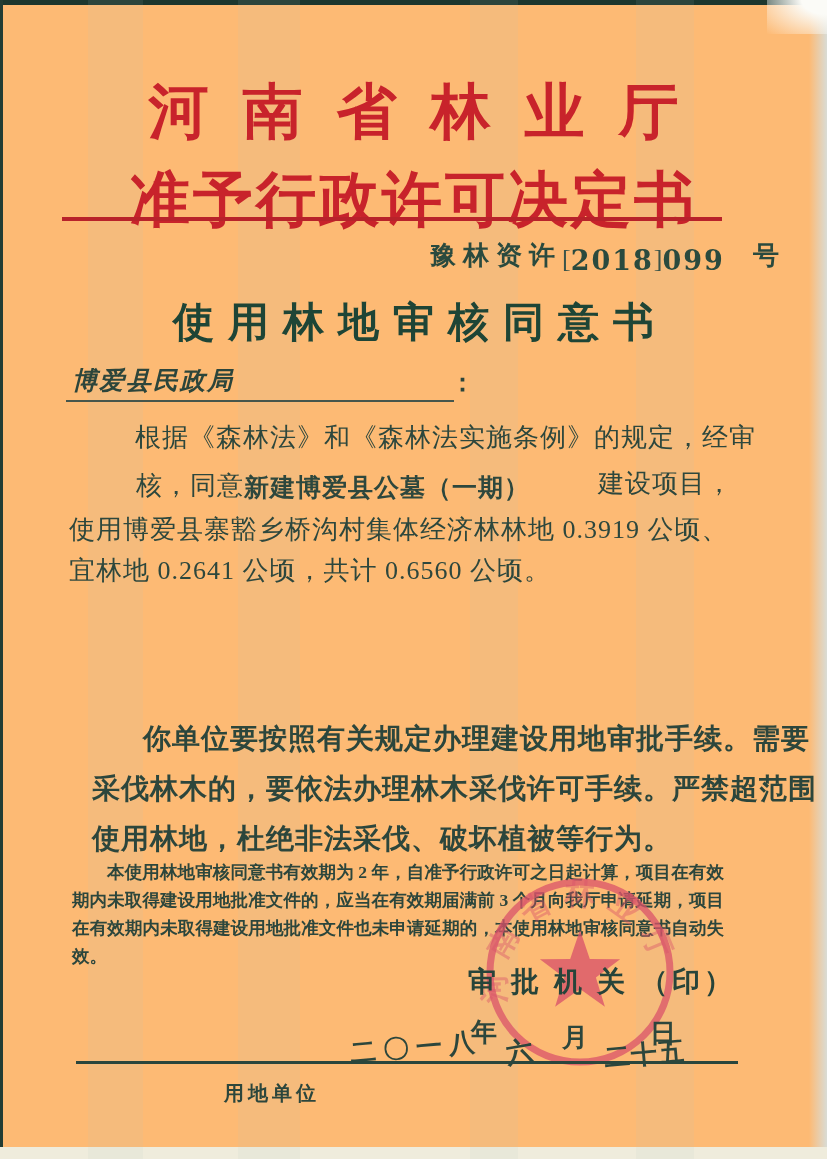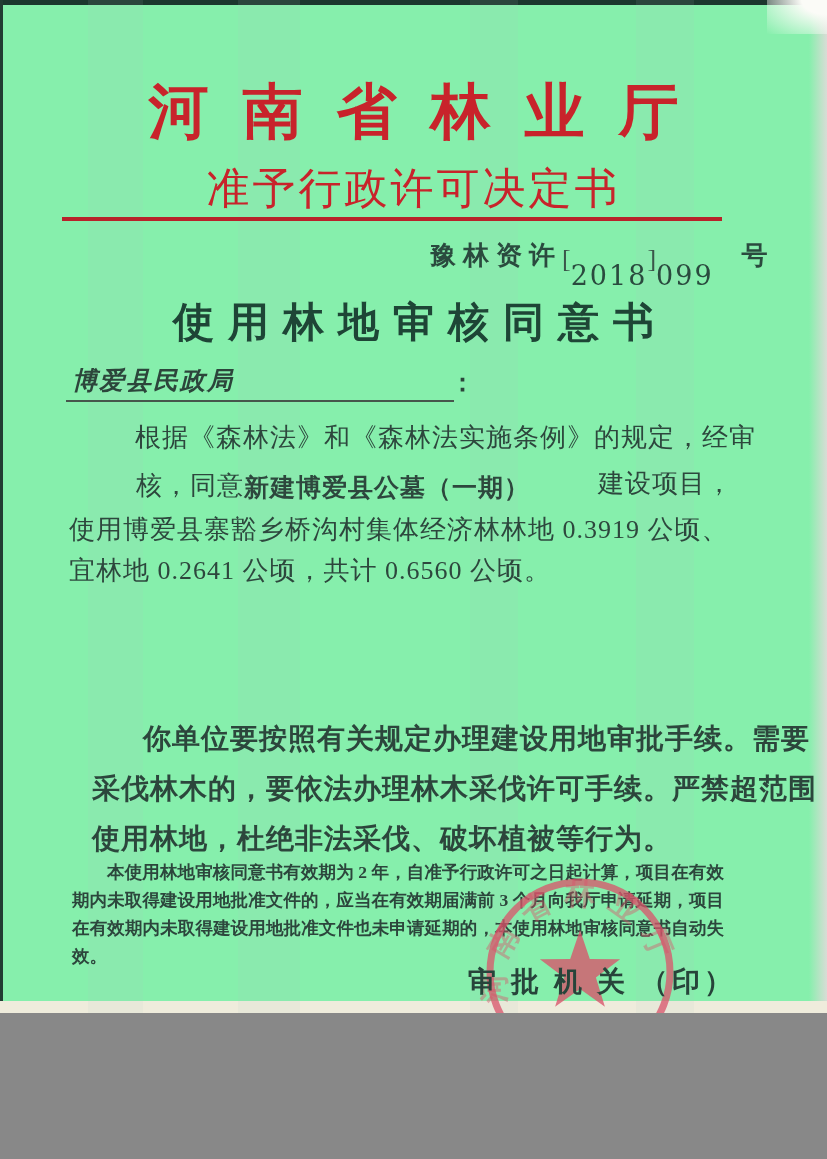--- a/index.html
+++ b/index.html
@@ -1,22 +1,22 @@
 <!DOCTYPE html>
 <html><head>
 <meta charset="utf-8">
 <style>
   * { margin: 0; padding: 0; box-sizing: border-box; }
   html, body { background: #888; }
   .page {
     position: relative;
     width: 827px;
-    height: 1013px;
+    height: 1159px;
     margin: 0 auto;
-    background: #86efac;
+    background: #fdba74;
     overflow: hidden;
     font-family: "Liberation Serif", "DejaVu Serif", serif;
   }
   
   .edge-top    { position:absolute; left:0; top:0; width:827px; height:5px; background:#1c372e; }
   .edge-left   { position:absolute; left:0; top:0; width:3px; height:1159px; background:#223c33; }
   .edge-right  { position:absolute; right:0; top:0; width:18px; height:1159px;
                  background:linear-gradient(to right, rgba(246,243,225,0), #d9dcd6); }
   .corner-tr   { position:absolute; right:0; top:0; width:60px; height:34px;
                  background:radial-gradient(ellipse at top right, #fbfbf7 30%, rgba(251,251,247,0)); }
@@ -29,28 +29,28 @@
 
   .abs { position: absolute; white-space: nowrap; }
 
   .agency-title {
     left:0; right:0; top:72px; text-align:center;
     font-size:60px; font-weight:bold; color:#c8232b;
     letter-spacing:34px; text-indent:34px;
   }
   .doc-type {
     left:0; right:0; top:160px; text-align:center;
-    font-size:43px; font-weight:normal; color:#c8232b; letter-spacing:3px;
+    font-size:60px; font-weight:bold; color:#c8232b; letter-spacing:3px;
   }
   .red-rule { left:62px; top:217px; width:660px; height:4px; background:#b8222a; position:absolute; }
 
   .doc-number { left:430px; top:238px; font-size:26px; color:#2a4a3e; font-weight:bold; }
   .doc-number .pre { letter-spacing:7px; }
-  .doc-number .num { font-family:"DejaVu Serif", serif; font-weight:normal; font-size:27px;
-                     position:relative; top:21px; letter-spacing:2px; }
+  .doc-number .num { font-family:"DejaVu Serif", serif; font-weight:bold; font-size:27px;
+                     position:relative; top:6px; letter-spacing:2px; }
   .doc-number .brk { font-weight:normal; color:#3b554a; position:relative; top:3px; }
   .doc-number .suf { margin-left:28px; }
 
   .main-title {
     left:0; right:0; top:295px; text-align:center;
     font-size:41px; font-weight:bold; color:#1e4536;
     letter-spacing:14px; text-indent:14px;
   }
 
   .addressee { left:72px; top:364px; font-size:25px; font-weight:bold; color:#2c453b; letter-spacing:2px;font-style:italic; }

